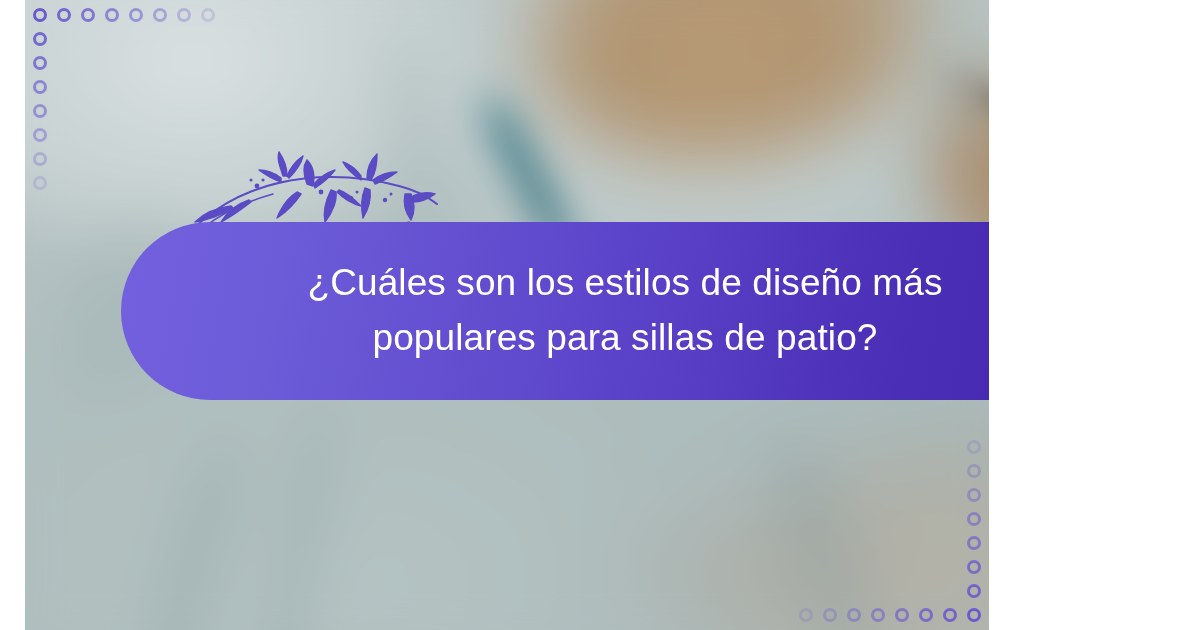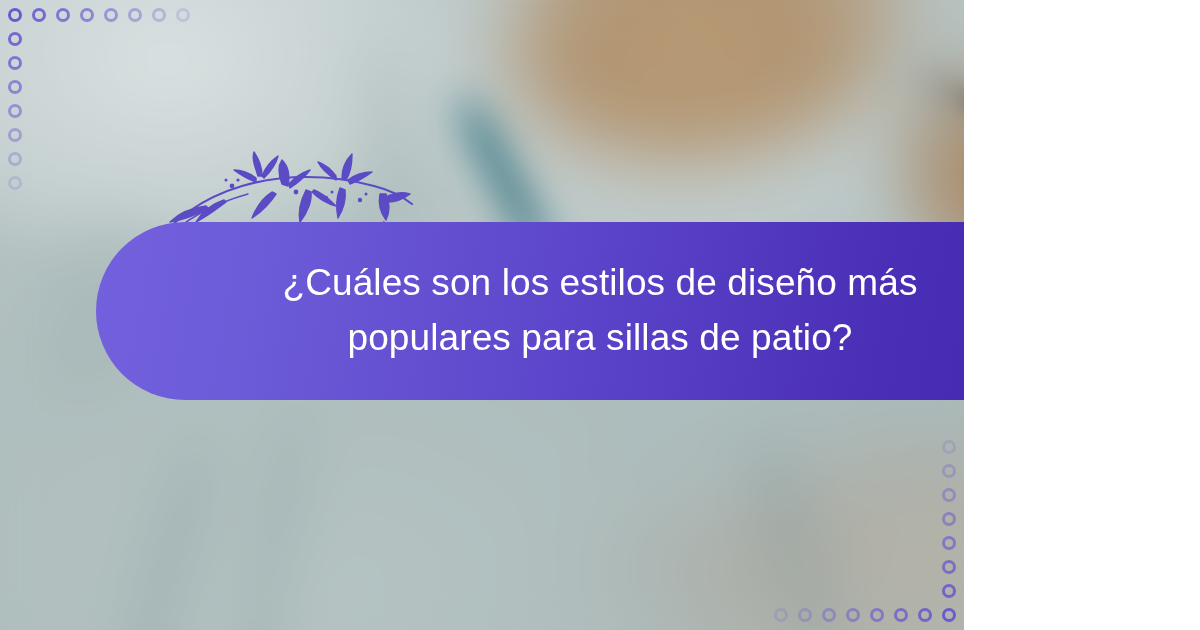--- a/index.html
+++ b/index.html
@@ -8,20 +8,21 @@
     background: #ffffff;
   }
 
   #canvas {
     position: relative;
     width: 964px;
     height: 630px;
     overflow: hidden;
     font-family: "Liberation Sans", sans-serif;
     background: #f0abfc;
+    margin-left: 25px;
   }
 
   
   .photo {
     position: absolute;
     inset: 0;
     overflow: hidden;
   }
 
   .photo-base {

